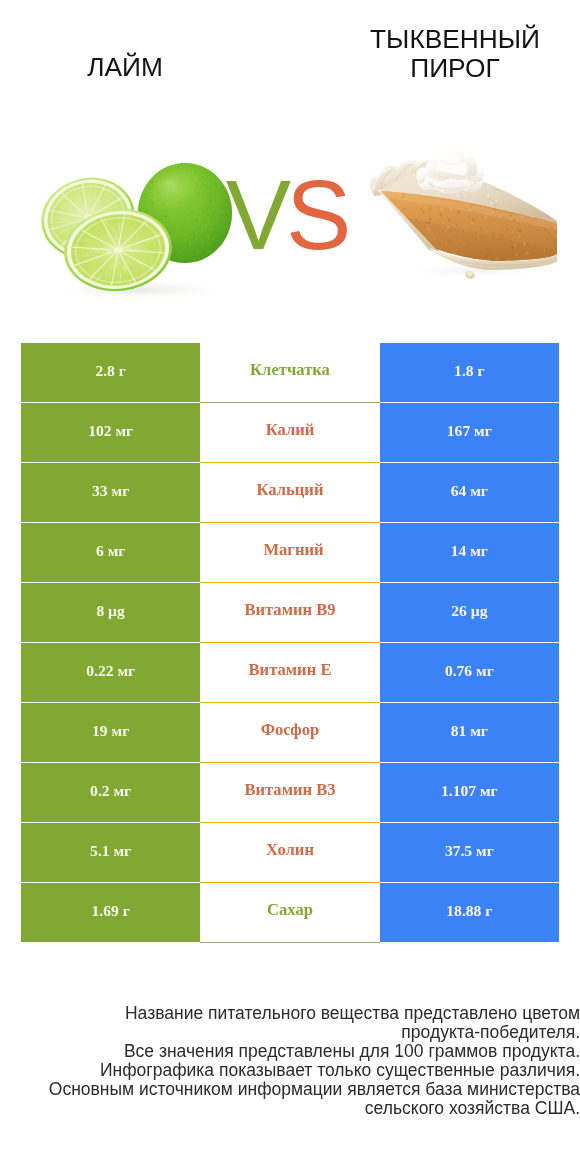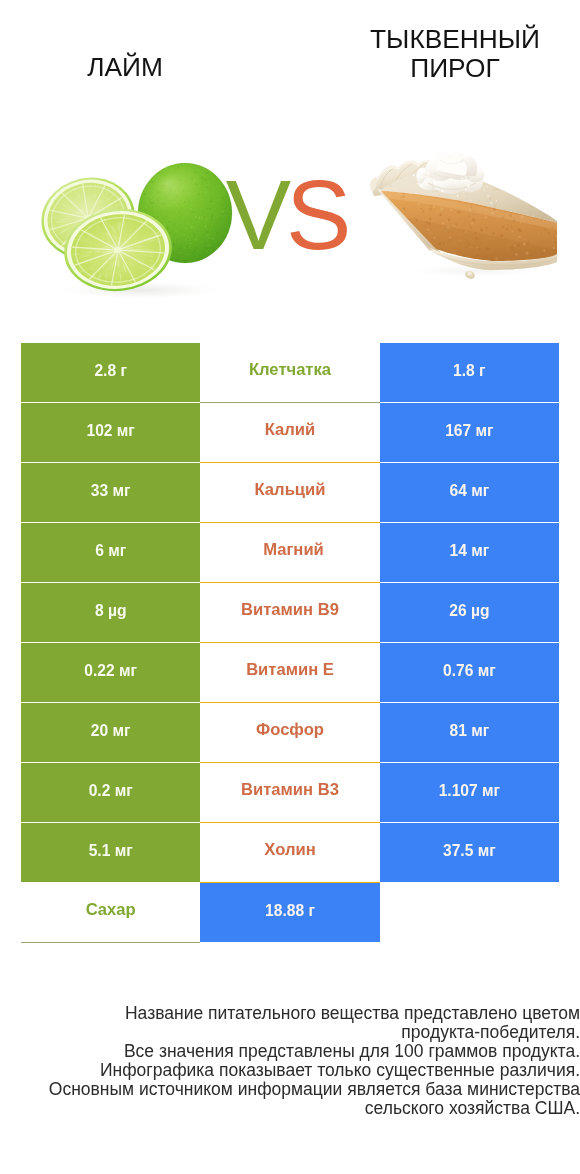--- a/index.html
+++ b/index.html
@@ -11,21 +11,21 @@
   #t-right{left:330px;top:25px;width:250px;}
 
   .hero-left{position:absolute;left:18px;top:130px;width:215px;height:175px;}
   .hero-right{position:absolute;left:368px;top:152px;width:200px;height:140px;}
 
   .vs{position:absolute;filter:opacity(100%);left:-4px;top:165px;width:580px;text-align:center;font-size:98px;line-height:100px;font-weight:400;letter-spacing:-5px;}
   .vs .v{color:#81a832;}
   .vs .s{color:#e2663f;}
 
   .table{position:absolute;left:21px;top:343px;width:538px;}
-  .row{display:flex;height:60px;}
+  .row{display:flex;height:60px;font-family:Liberation Serif, serif;}
   .cell{filter:opacity(100%);display:flex;align-items:center;justify-content:center;font-weight:700;height:58.5px;box-sizing:border-box;}
   .left{width:179.33px;background:#81a832;color:#f7fbef;font-size:15.6px;padding-bottom:2px;}
   .mid{width:179.34px;background:#ffffff;height:60px;border-bottom:1px solid #eab308;font-size:16.6px;padding-bottom:5px;}
   .mid.win-left{border-bottom-color:#9aa377;}
   .right{width:179.33px;background:#3b82f6;color:#fdf5ef;font-size:15.6px;padding-bottom:2px;}
 
   .foot{position:absolute;filter:opacity(100%);left:0;top:1004px;width:580px;text-align:right;font-size:17.5px;line-height:19.05px;color:#2b2b2b;font-weight:400;}
 </style>
 </head>
 <body>
@@ -1268,35 +1268,36 @@
         <div class="cell left">8 µg</div>
         <div class="cell mid" style="color: rgb(207, 107, 70); text-align: center;">Витамин B9</div>
         <div class="cell right">26 µg</div>
       </div>
       <div class="row">
         <div class="cell left">0.22 мг</div>
         <div class="cell mid" style="color: rgb(207, 107, 70);">Витамин E</div>
         <div class="cell right">0.76 мг</div>
       </div>
       <div class="row">
-        <div class="cell left">20 мг</div>
+        <div class="cell left">19 мг</div>
         <div class="cell mid" style="color: rgb(207, 107, 70);">Фосфор</div>
         <div class="cell right">81 мг</div>
       </div>
       <div class="row">
         <div class="cell left">0.2 мг</div>
         <div class="cell mid" style="color: rgb(207, 107, 70);">Витамин B3</div>
         <div class="cell right">1.107 мг</div>
       </div>
       <div class="row">
         <div class="cell left">5.1 мг</div>
         <div class="cell mid" style="color: rgb(207, 107, 70);">Холин</div>
         <div class="cell right">37.5 мг</div>
       </div>
       <div class="row">
+        <div class="cell left">1.69 г</div>
         <div class="cell mid win-left" style="color: rgb(129, 168, 50);">Сахар</div>
         <div class="cell right">18.88 г</div>
       </div>
     </div>
 
   <div class="foot" id="foot">
       <div>Название питательного вещества представлено цветом</div>
       <div>продукта-победителя.</div>
       <div>Все значения представлены для 100 граммов продукта.</div>
       <div>Инфографика показывает только существенные различия.</div>

